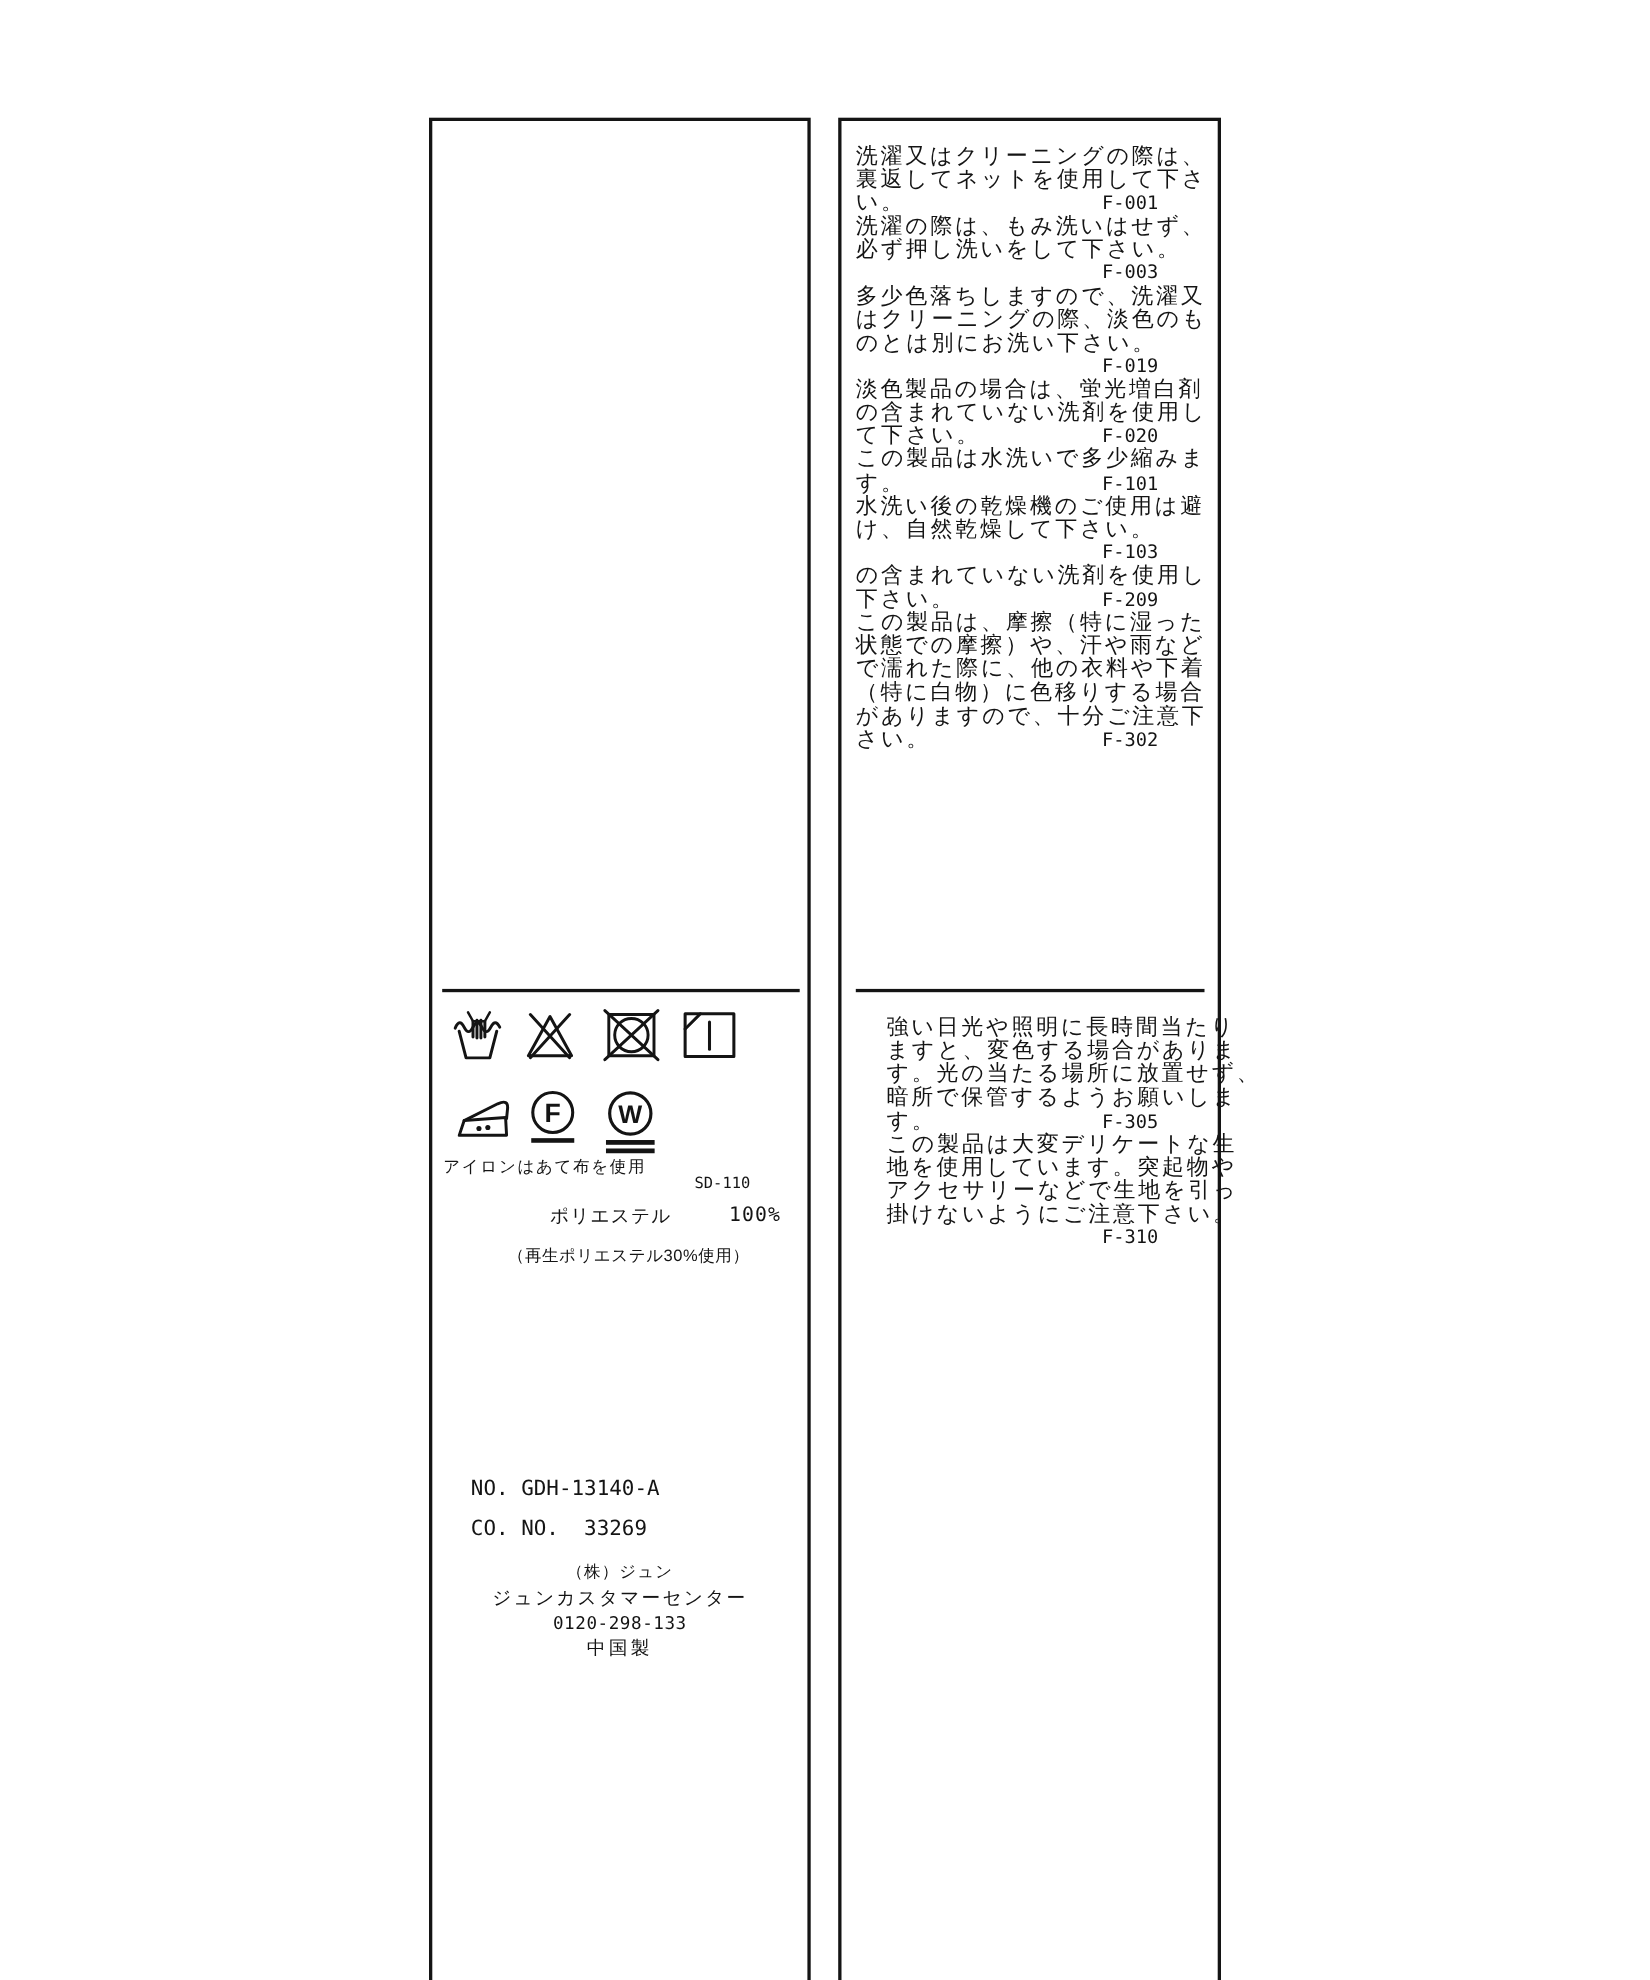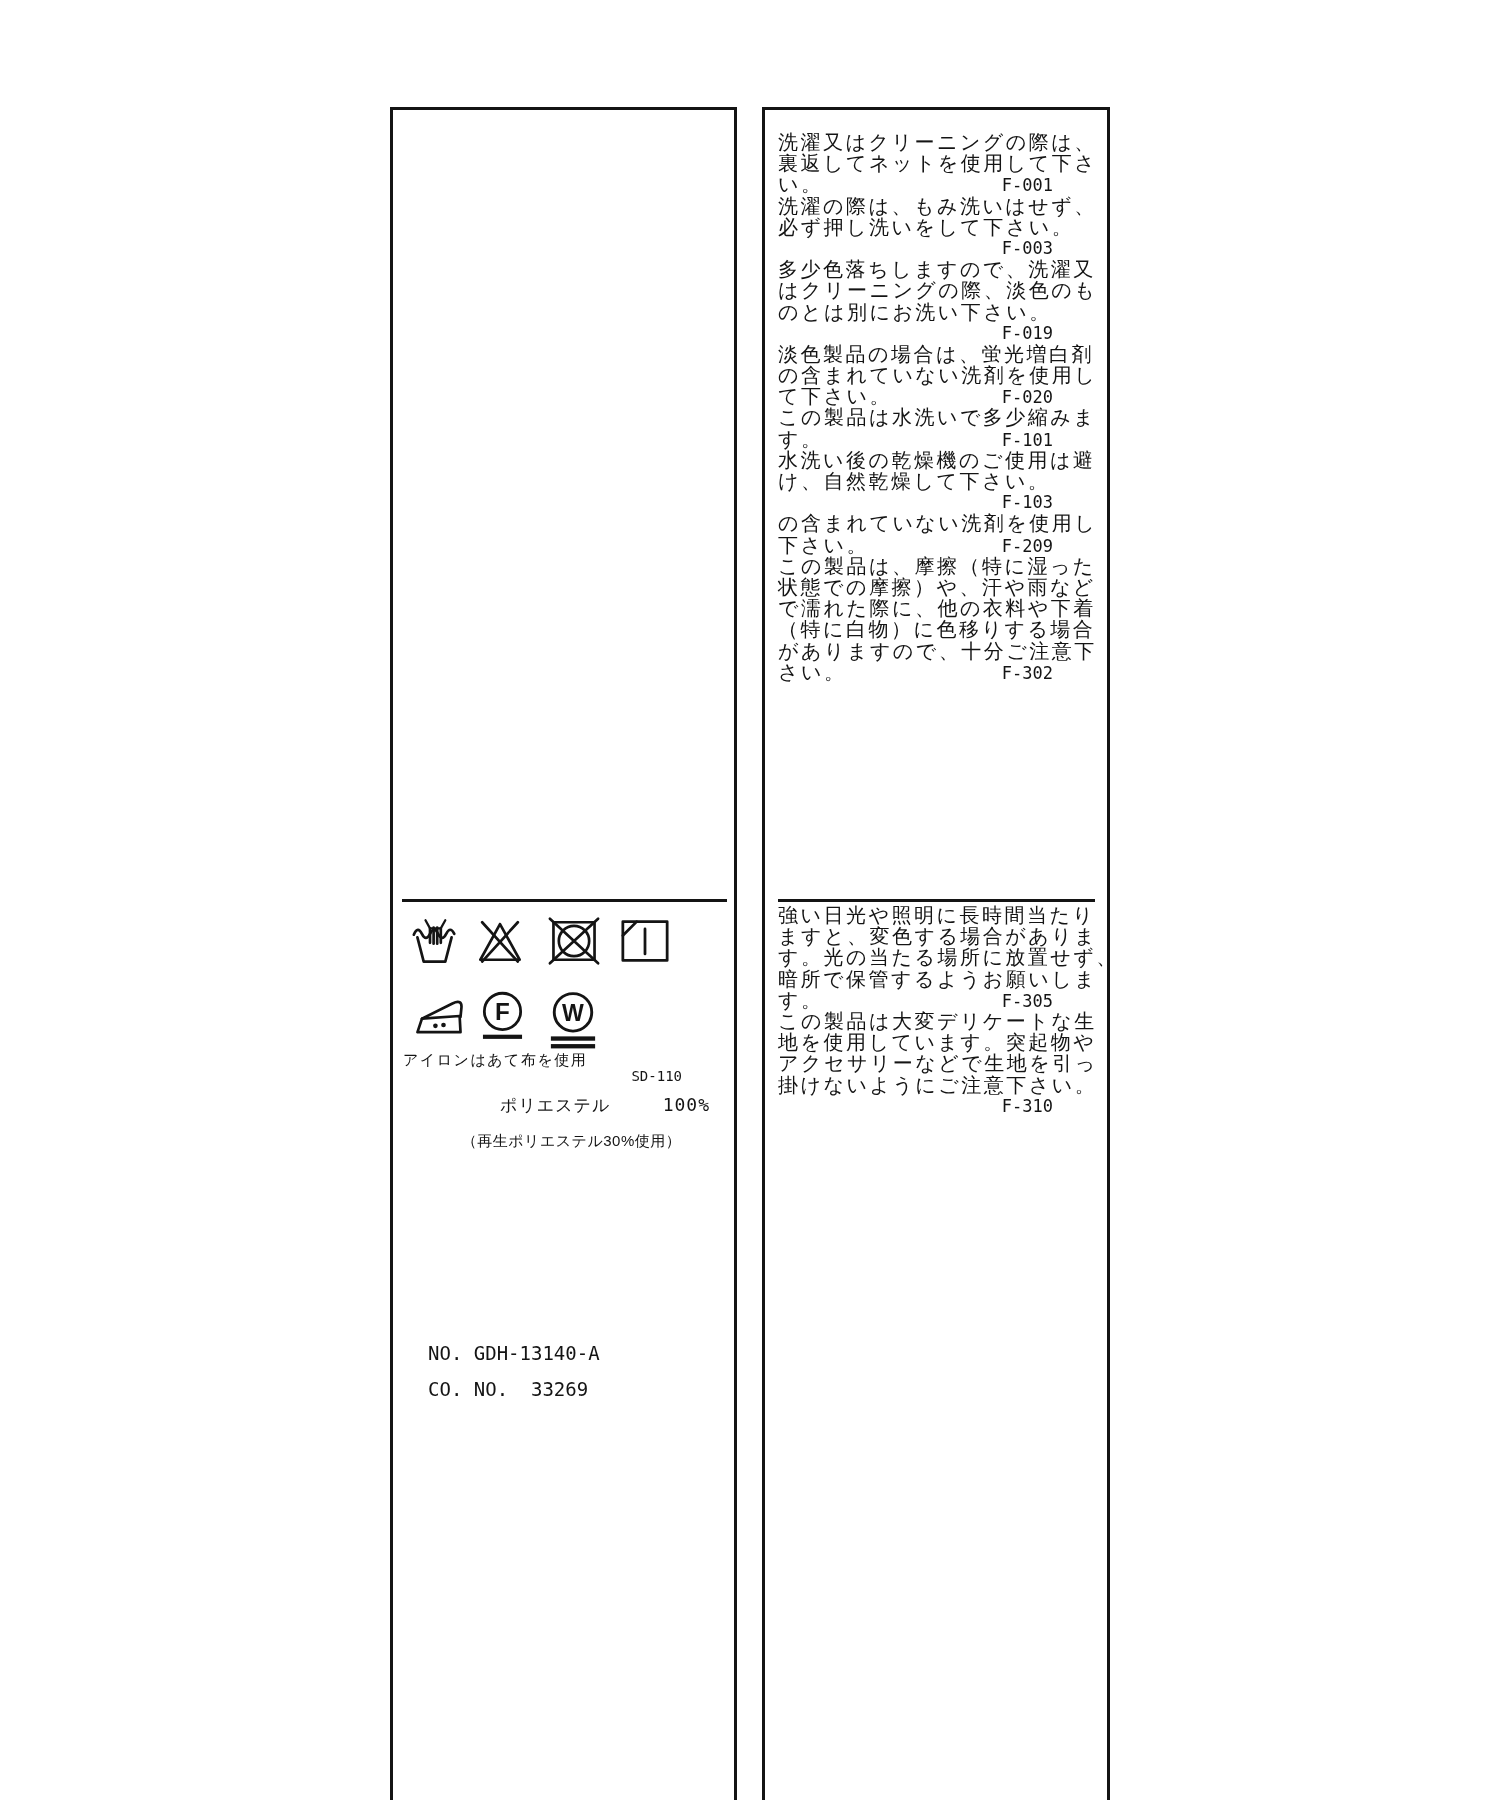--- a/index.html
+++ b/index.html
@@ -36,21 +36,21 @@
   .company    { position:absolute; left:0; right:0; top:1308px; text-align:center; }
   .company div { line-height:23px; white-space:nowrap; }
   .co-name    { font-size:15px; letter-spacing:1px; }
   .co-center  { font-size:17px; letter-spacing:2px; }
   .co-phone   { font-family:"DejaVu Sans Mono",monospace; font-size:16px; letter-spacing:0.5px; }
   .co-origin  { font-size:17px; letter-spacing:3px; }
 
   
   .care-block { position:absolute; left:13px; right:8px; }
   .care-block.top    { top:22px; }
-  .care-block.bottom { top:795px; }
+  .care-block.bottom { top:814px;margin-left:28px; }
   .cline {
     display:flex; justify-content:space-between; align-items:baseline;
     height:21.2px; line-height:21.2px; white-space:nowrap;
     font-size:20px; letter-spacing:2.5px;
   }
   .cline .t { flex:none; }
   .cline .c {
     flex:none; font-family:"DejaVu Sans Mono",monospace; font-size:17px;
     letter-spacing:0; padding-right:46px;
   }
@@ -122,20 +122,26 @@
     <div class="material">
       <span class="mat-name">ポリエステル</span>
       <span class="mat-pct">100%</span>
     </div>
 
     <div class="recycled">（再生ポリエステル30%使用）</div>
 
     <div class="product-no">NO. GDH-13140-A</div>
     <div class="co-no">CO. NO.  33269</div>
 
+    <div class="company">
+      <div class="co-name">（株）ジュン</div>
+      <div class="co-center">ジュンカスタマーセンター</div>
+      <div class="co-phone">0120-298-133</div>
+      <div class="co-origin">中国製</div>
+    </div>
   </section>
 
   <section class="panel right">
     <div class="care-block top">
         <div class="cline">
           <span class="t">洗濯又はクリーニングの際は、</span>
           <span class="c"></span>
         </div>
         <div class="cline">
           <span class="t">裏返してネットを使用して下さ</span>

